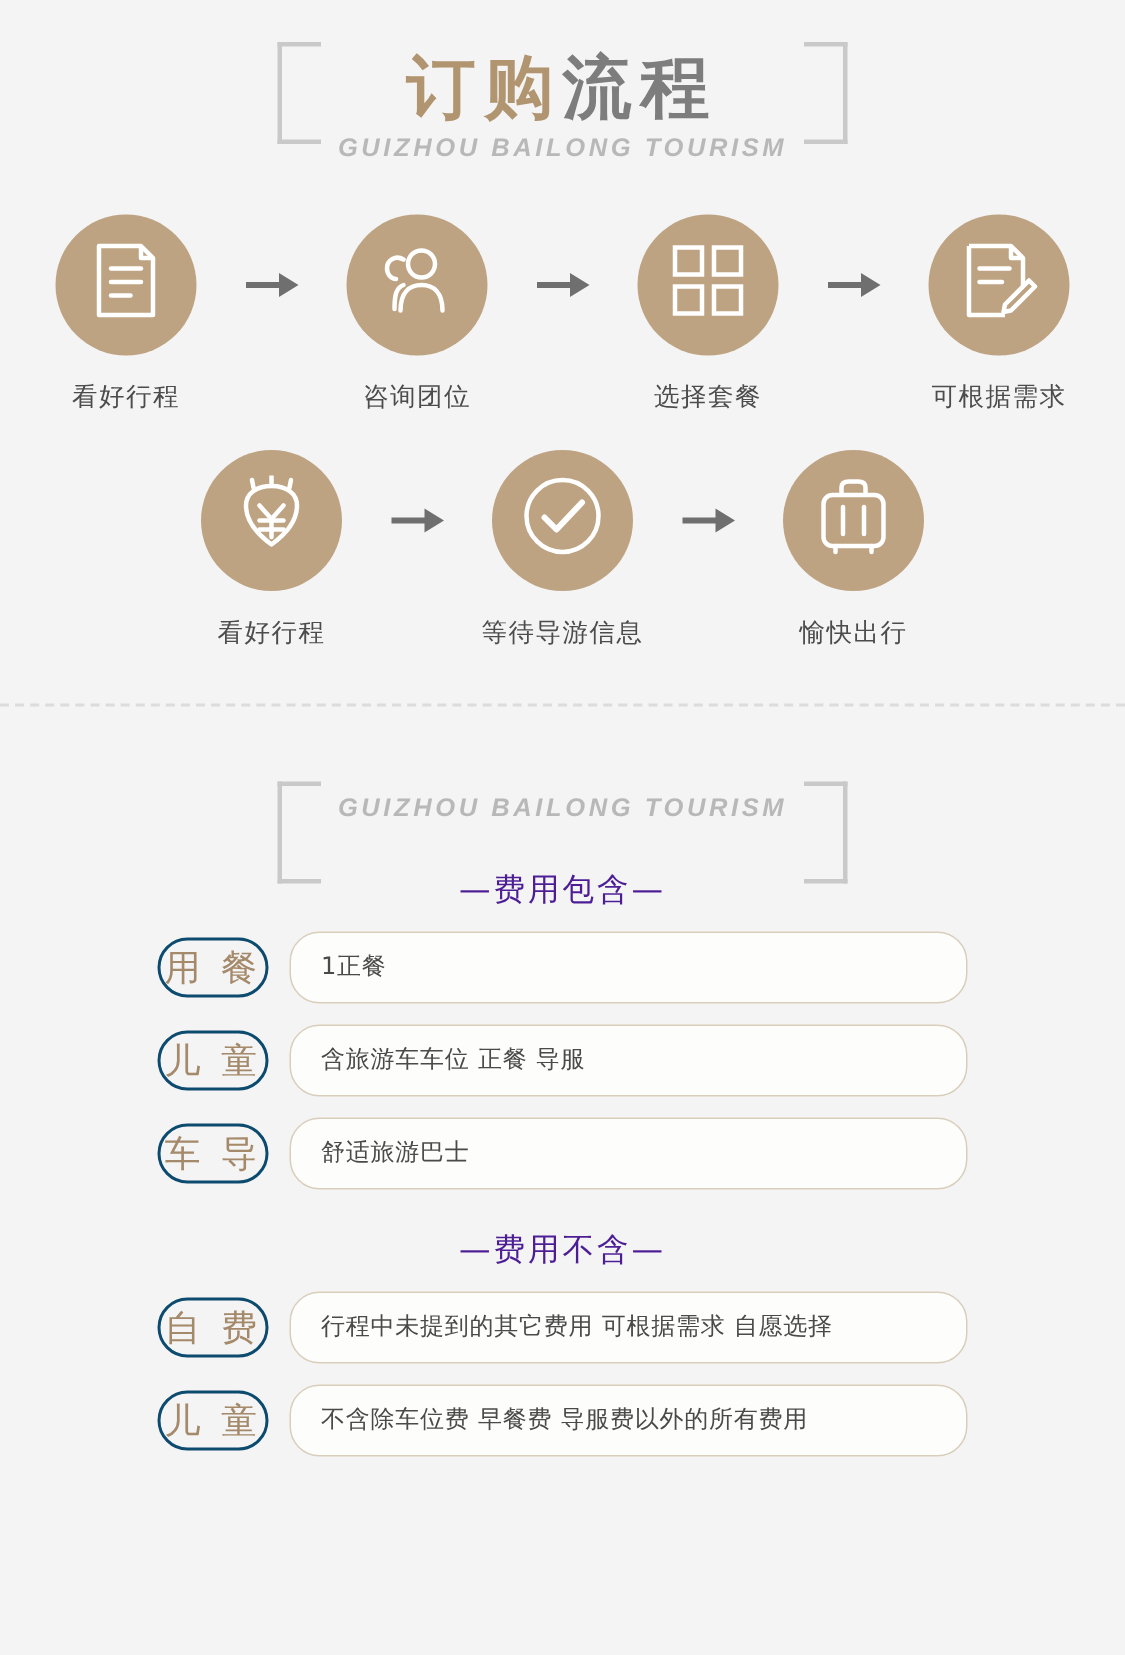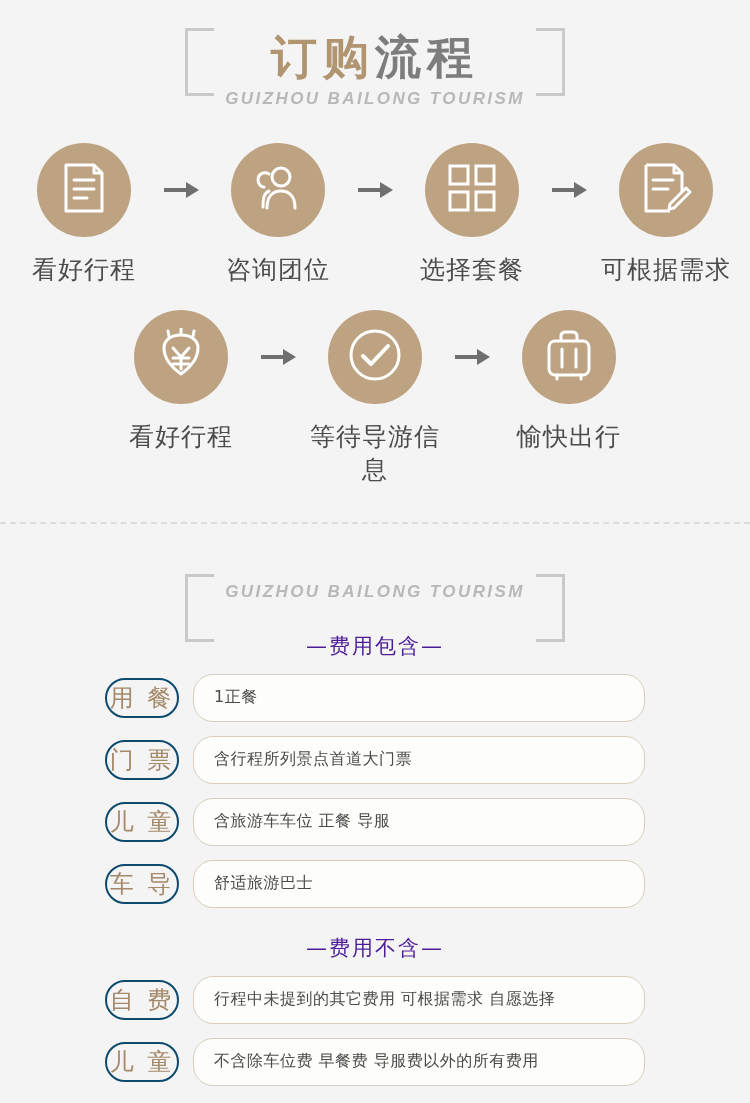--- a/index.html
+++ b/index.html
@@ -43,21 +43,21 @@
     left: 6px;
     top: 6px;
     border-width: 3px 0 3px 3px;
   }
   .bracket.right {
     right: 6px;
     top: 6px;
     border-width: 3px 3px 3px 0;
   }
   .cn-title {
-    font-family: Liberation Serif, serif;
+    font-family: Liberation Sans, sans-serif;
     font-size: 46px;
     font-weight: bold;
     letter-spacing: 6px;
     line-height: 1.15;
     margin: 0;
     white-space: nowrap;
   }
   .cn-title .c1 { color: #b19570; }
   .cn-title .c2 { color: #7d7d7d; }
   .en-title {
@@ -91,21 +91,21 @@
     height: 94px;
     border-radius: 50%;
     background: #bda382;
     margin: 0 auto;
     display: flex;
     align-items: center;
     justify-content: center;
   }
   .flow-label {
     margin-top: 16px;
-    font-size: 25px;
+    font-size: 17px;
     color: #4c4c4c;
     letter-spacing: 1px;
     font-family: "DejaVu Sans", sans-serif;
   }
   .arrow {
     width: 44px;
     height: 94px;
     display: flex;
     align-items: center;
     justify-content: center;
@@ -351,24 +351,20 @@
       </div>
     </div>
 
     <div class="sub-head">—费用包含—</div>
 
     <div class="cost-row">
       <div class="tag">用 餐</div>
       <div class="pill">1正餐</div>
     </div>
     <div class="cost-row">
-      <div class="tag">门 票</div>
-      <div class="pill">含行程所列景点首道大门票</div>
-    </div>
-    <div class="cost-row">
       <div class="tag">儿 童</div>
       <div class="pill">含旅游车车位 正餐 导服</div>
     </div>
     <div class="cost-row">
       <div class="tag">车 导</div>
       <div class="pill">舒适旅游巴士</div>
     </div>
 
     <div class="sub-head">—费用不含—</div>
 

